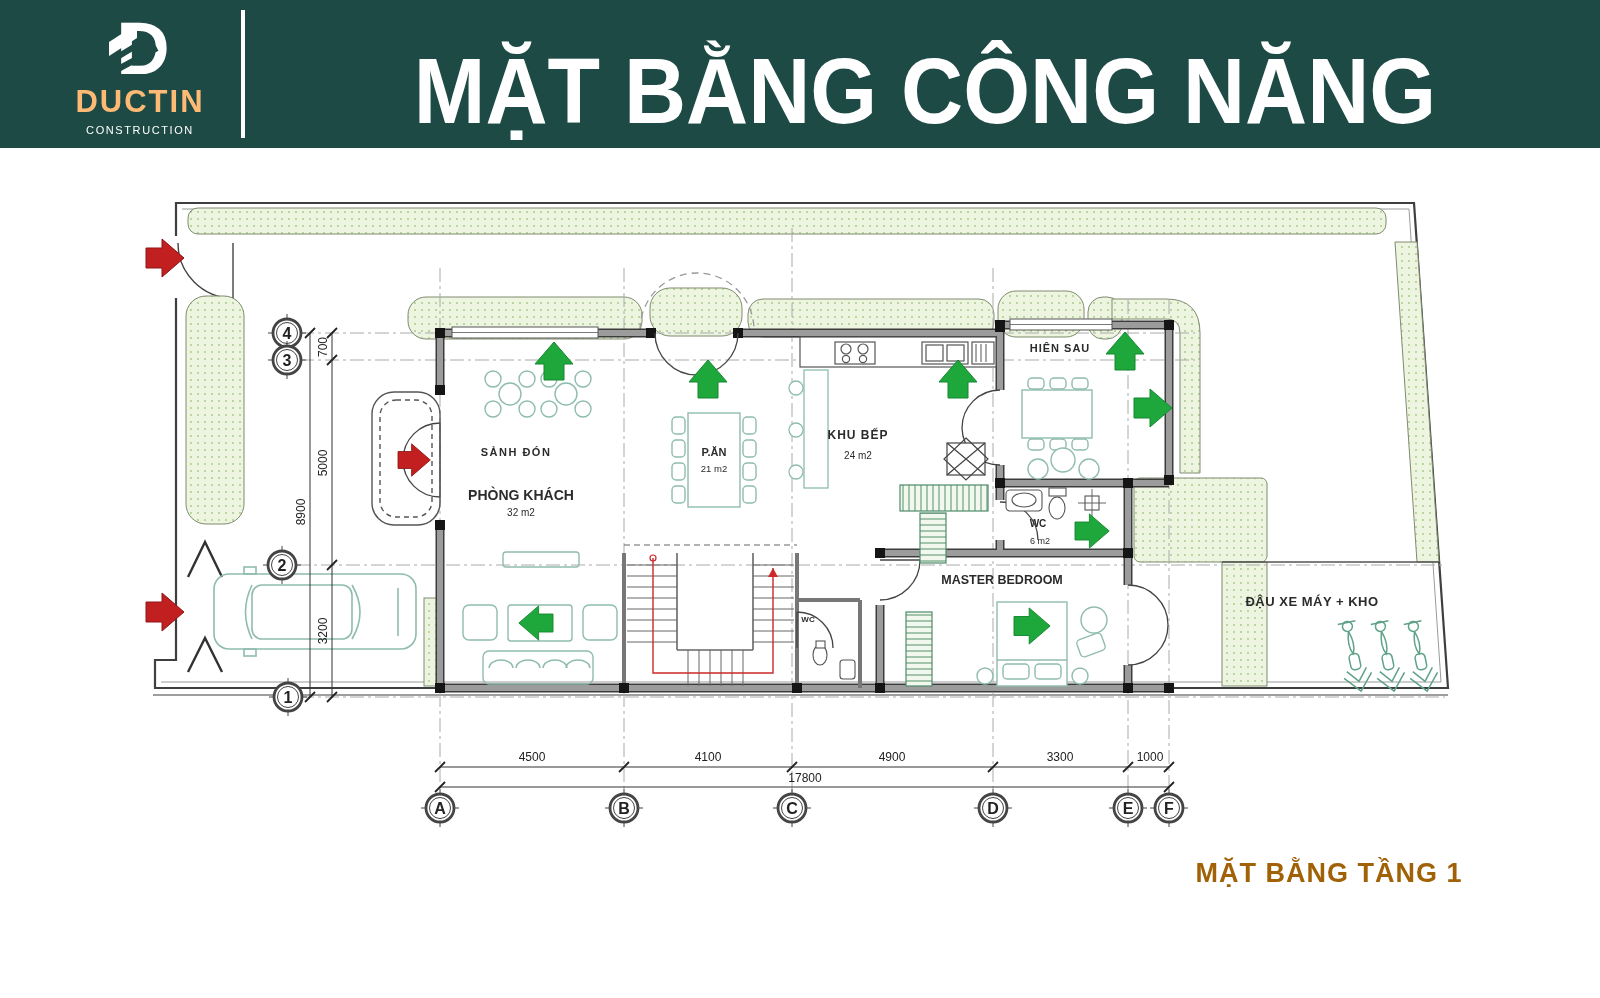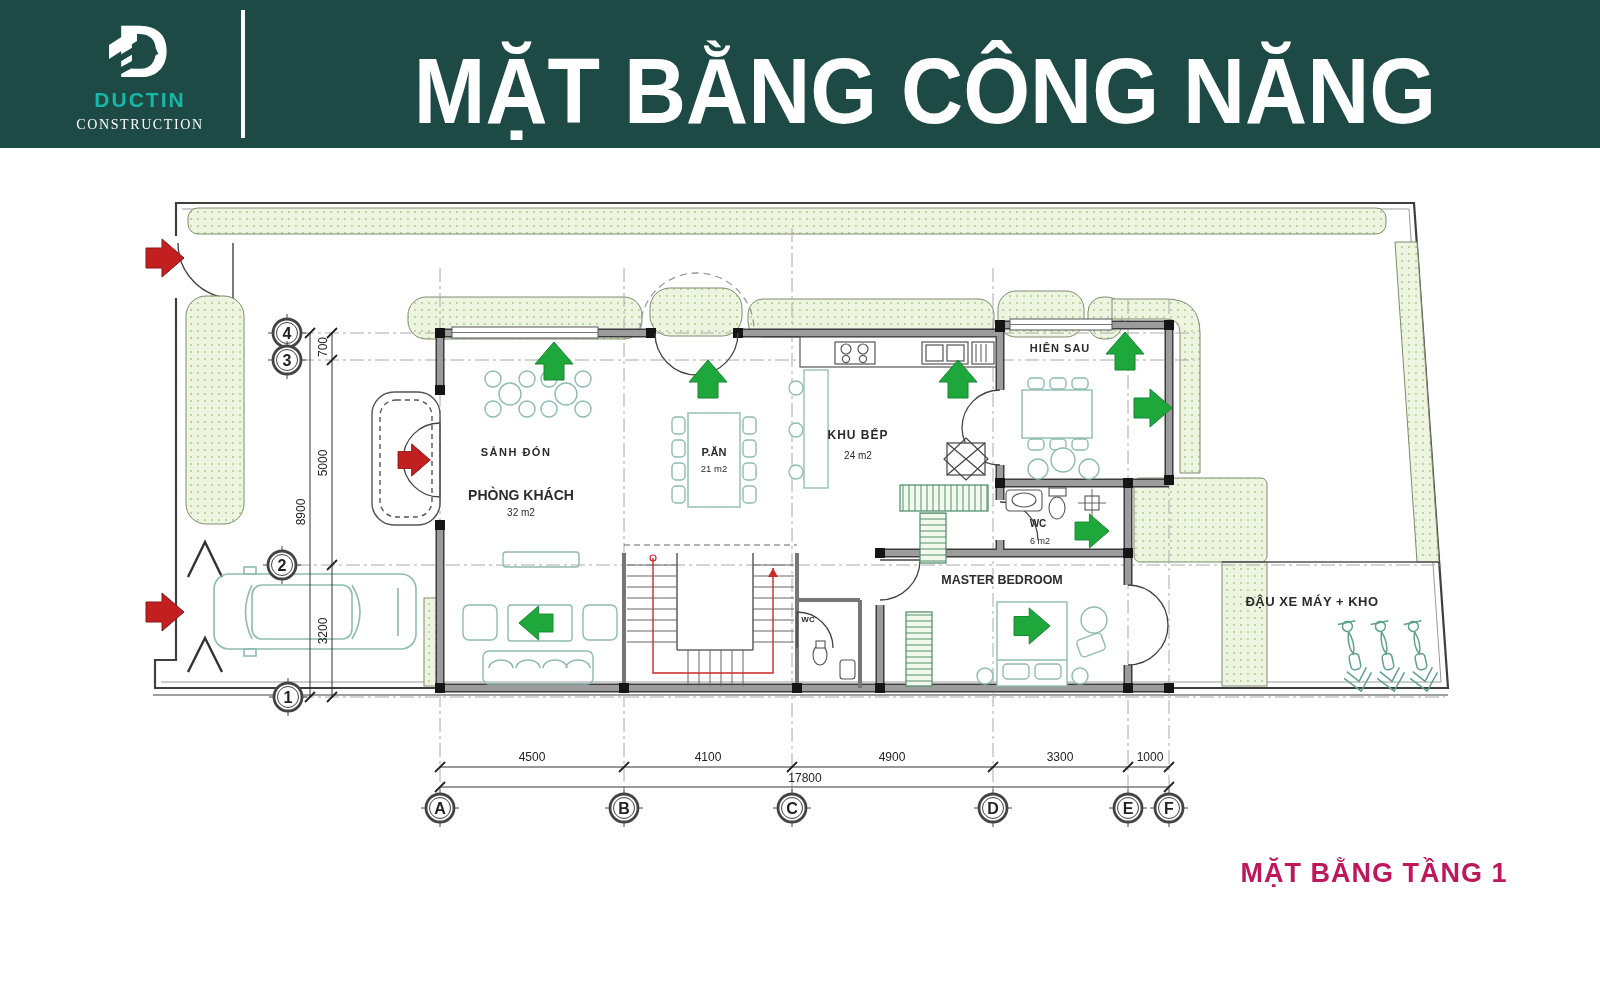--- a/index.html
+++ b/index.html
@@ -3,30 +3,30 @@
 <meta charset="utf-8">
 <style>
   html,body{margin:0;padding:0;background:#fff;}
   .page{position:relative;width:1600px;height:998px;background:#ffffff;overflow:hidden;
         font-family:"Liberation Sans",sans-serif;}
   
   .header{position:absolute;left:0;top:0;width:1600px;height:148px;background:#1d4a44;
           display:flex;align-items:center;}
   .logo-block{position:absolute;left:55px;top:8px;width:170px;height:132px;
               display:flex;flex-direction:column;align-items:center;justify-content:center;}
-  .logo-name{color:#14b8a6;font-weight:bold;font-size:21px;letter-spacing:2px;line-height:1.05;}
-  .logo-sub{color:#fff;font-size:14px;letter-spacing:1.6px;margin-top:6px;font-family:Liberation Serif, serif;}
+  .logo-name{color:#fdba74;font-weight:bold;font-size:31px;letter-spacing:2px;line-height:1.05;}
+  .logo-sub{color:#fff;font-size:11px;letter-spacing:1.6px;margin-top:6px;}
   .divider{position:absolute;left:241px;top:10px;width:4px;height:128px;background:#ffffff;}
   .title-wrap{position:absolute;left:250px;top:0;width:1350px;height:182px;
               display:flex;align-items:center;justify-content:center;}
   .title{color:#ffffff;font-size:86px;font-weight:bold;letter-spacing:0px;
          transform:scaleY(1.08);white-space:nowrap;}
   
-  .caption{position:absolute;left:1164px;top:858px;width:420px;text-align:center;
-           font-size:27px;font-weight:bold;color:#be185d;letter-spacing:1px;}
+  .caption{position:absolute;left:1119px;top:858px;width:420px;text-align:center;
+           font-size:27px;font-weight:bold;color:#a16207;letter-spacing:1px;}
   
   .plan{position:absolute;left:0;top:148px;}
   text{font-family:"Liberation Sans",sans-serif;}
 </style>
 </head>
 <body>
 
 <div class="page">
 
   <div class="header">

